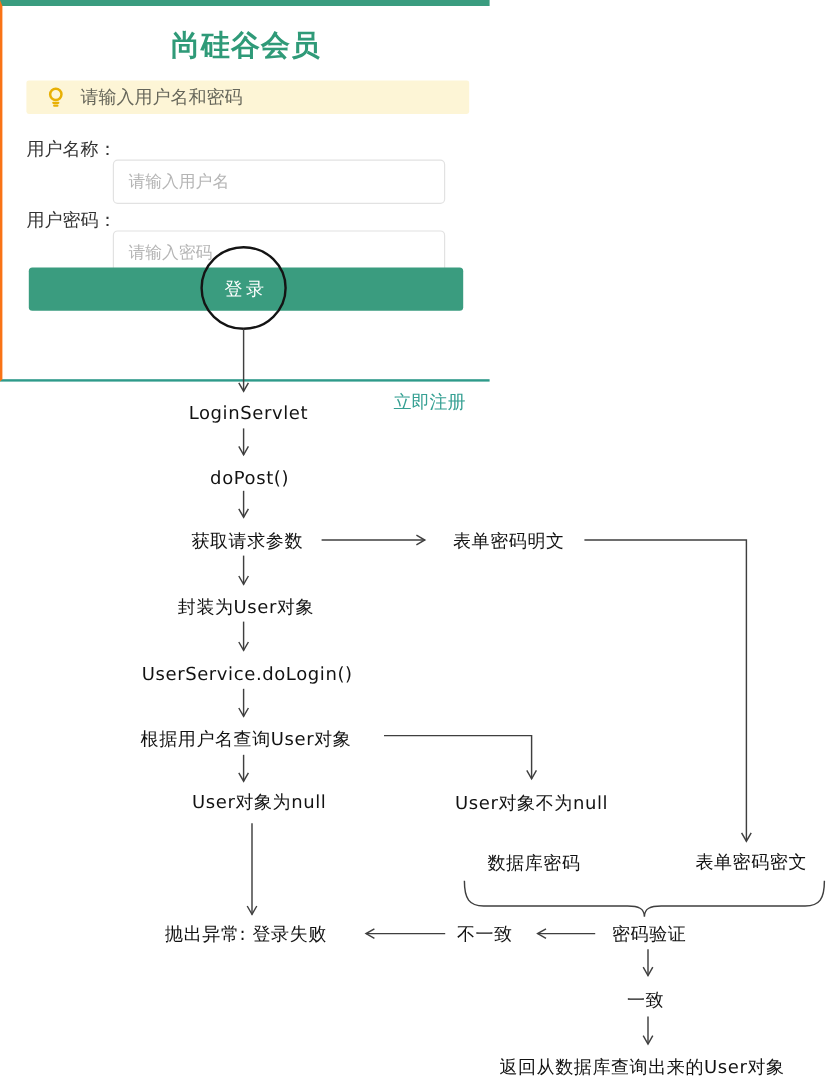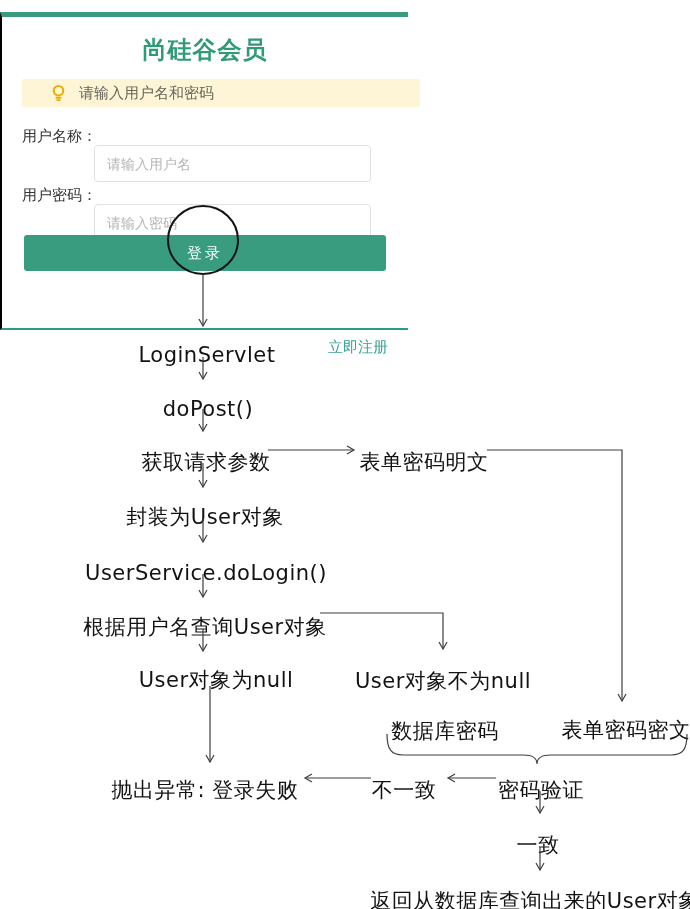--- a/index.html
+++ b/index.html
@@ -1,43 +1,43 @@
 <!DOCTYPE html>
 <html><head>
 <meta charset="utf-8">
 <style>
   html,body{margin:0;padding:0;background:#fff;}
   .canvas{position:relative;width:690px;height:909px;background:#fff;overflow:hidden;
           font-family:"DejaVu Sans","Liberation Sans",sans-serif;}
 
   
-  .login-card{position:absolute;left:0;top:12px;width:408px;height:318px;box-sizing:border-box;
-              background:#fff;border-top:5px solid #3a9c7f;border-left:2px solid #000000;
+  .login-card{position:absolute;left:0;top:0;width:408px;height:318px;box-sizing:border-box;
+              background:#fff;border-top:5px solid #3a9c7f;border-left:2px solid #f97316;
               border-bottom:2px solid #2e9a8a;}
   .card-title{position:absolute;left:0;top:17px;width:100%;text-align:center;
               font-size:24px;font-weight:bold;color:#2f9a78;letter-spacing:1px;}
-  .alert{position:absolute;left:20px;top:62px;width:398px;height:28px;box-sizing:border-box;
+  .alert{position:absolute;left:20px;top:62px;width:369px;height:28px;box-sizing:border-box;
          background:#fdf5d6;border-radius:2px;display:flex;align-items:center;
-         padding-left:28px;gap:12px;font-size:15px;color:#66665a;}
+         padding-left:16px;gap:12px;font-size:15px;color:#66665a;}
   .f-label{position:absolute;left:20px;font-size:15px;color:#333;line-height:20px;}
   .l1{top:109px;} .l2{top:168px;}
   .f-input{position:absolute;left:92px;width:277px;height:37px;box-sizing:border-box;
            border:1px solid #e2e2e2;border-radius:4px;padding:0 12px;font-size:14px;color:#333;
            font-family:"DejaVu Sans","Liberation Sans",sans-serif;outline:none;margin-top:28px;}
   .f-input::placeholder{color:#b5b5b5;}
   .i1{top:100px;} .i2{top:159px;}
   .login-btn{position:absolute;left:22px;top:218px;width:362px;height:36px;background:#3a9c7f;
              border:none;border-radius:3px;color:#fff;font-size:15px;letter-spacing:3px;
              cursor:pointer;font-family:"DejaVu Sans","Liberation Sans",sans-serif;}
   .reg-link{position:absolute;right:20px;top:281px;color:#36a093;font-size:15px;
             text-decoration:none;cursor:pointer;margin-top:40px;}
 
   
   .fnode{position:absolute;transform:translate(-50%,-50%);white-space:nowrap;
-         font-size:21px;color:#121212;letter-spacing:0.5px;z-index:2;margin-top:11px;}
+         font-size:15px;color:#121212;letter-spacing:0.5px;z-index:2;}
   .overlay{position:absolute;left:0;top:0;z-index:5;pointer-events:none;}
   .overlay path{fill:none;stroke:#3f3f3f;stroke-width:1.2;}
   .overlay .annot{stroke:#141414;stroke-width:2;fill:none;}
 </style>
 </head>
 <body>
 
 <div class="canvas">
 
   <div class="login-card">

